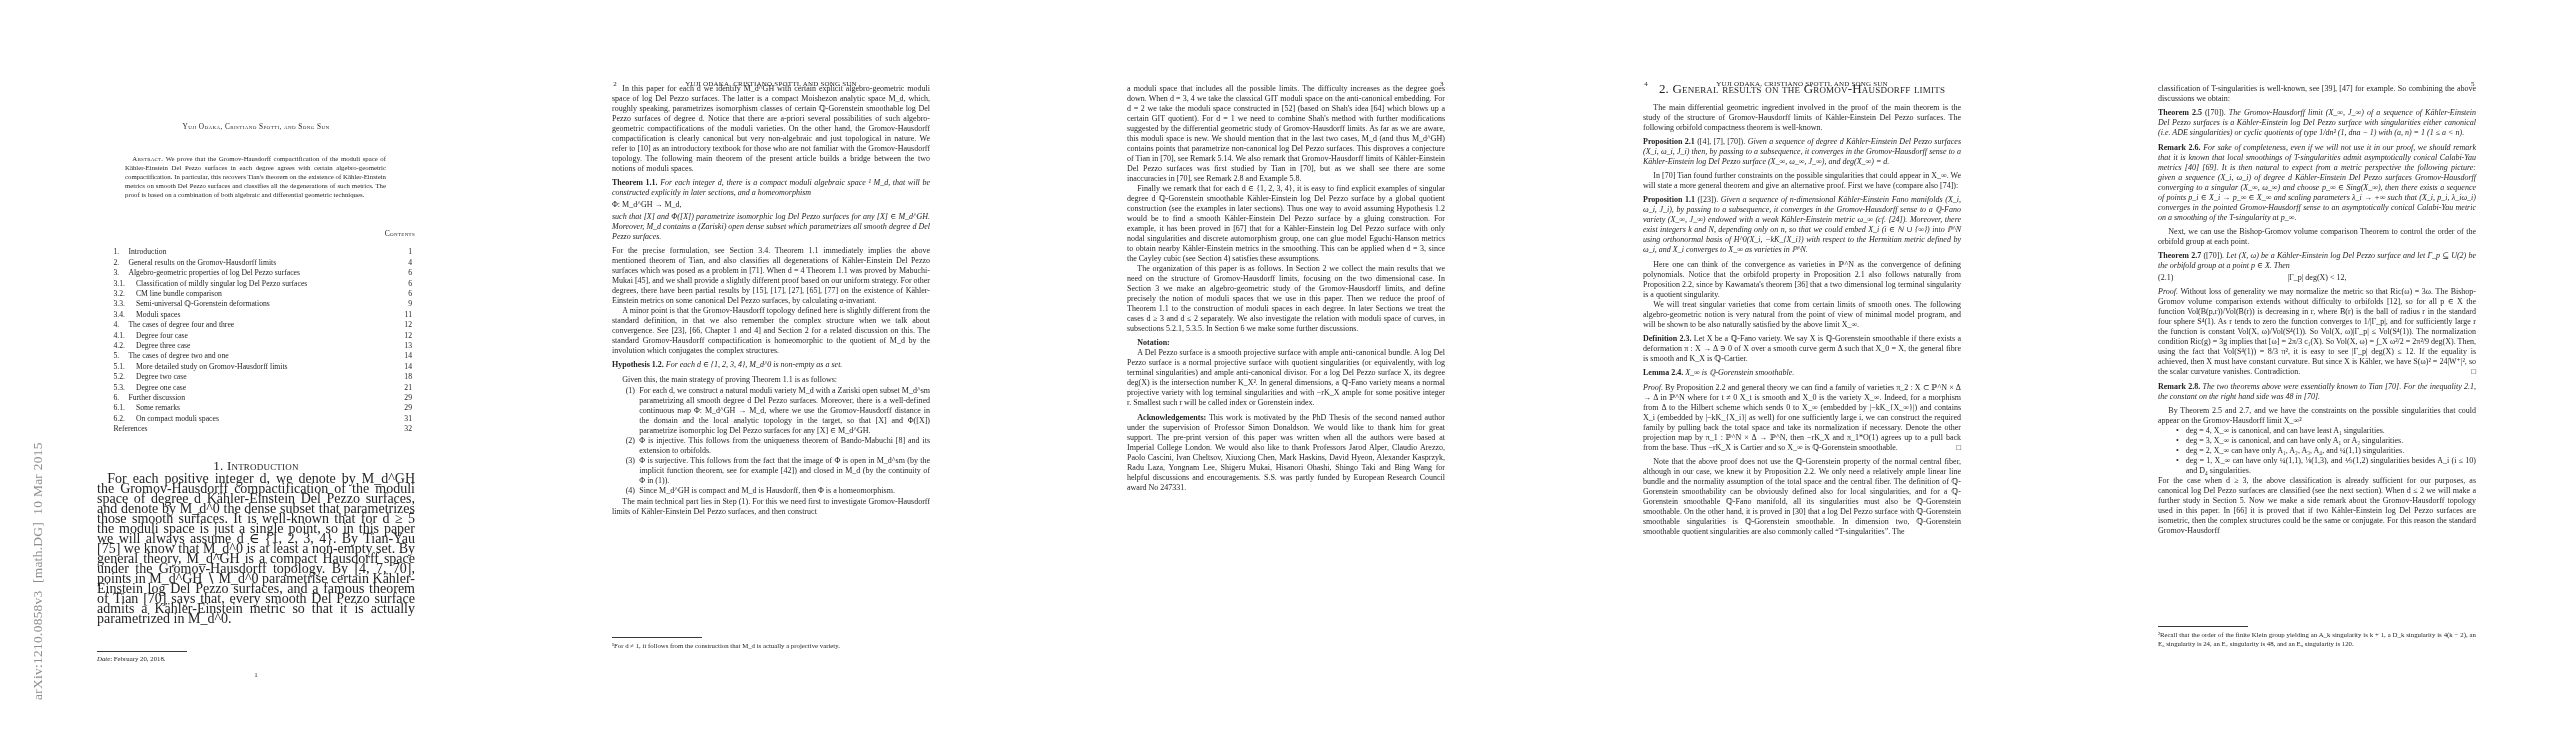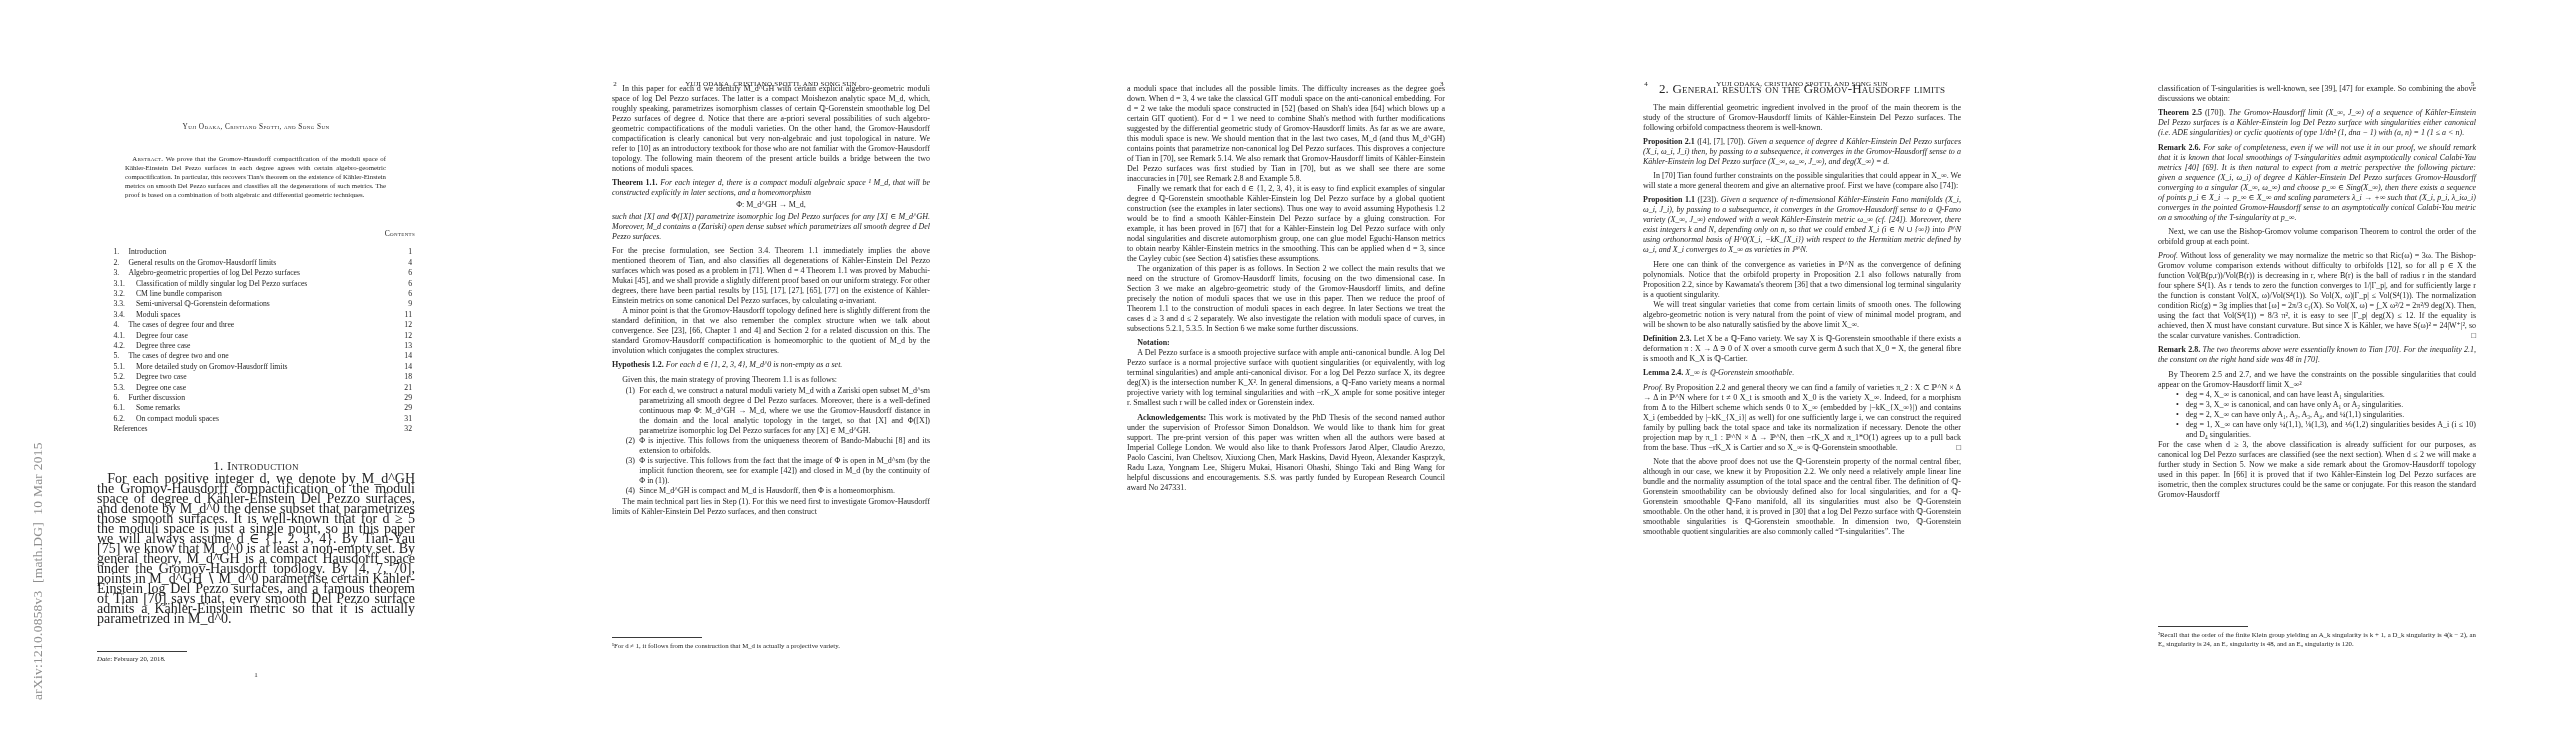--- a/index.html
+++ b/index.html
@@ -14,21 +14,21 @@
   .head-num-right{position:absolute;right:1.2px;top:0;}
 
   .page-body{position:absolute;left:97px;top:84px;width:318px;font-size:8px;
              line-height:10px;text-align:justify;}
   .para{text-indent:10.3px;}
   .para.noindent{text-indent:0;}
   .block{margin:4.3px 0;}
   .blk-label{font-weight:bold;}
   .blk-note{font-weight:normal;}
   .blk-italic{font-style:italic;}
-  .display-eq{text-align:center;margin:1.8px 0;}
+  .display-eq{margin:1.8px 0;}
   .eq-row{position:relative;text-align:center;margin:1.8px 0;}
   .eq-tag{position:absolute;left:0;}
   .num-list{margin:1.2px 0 1.2px 3.6px;}
   .num-item{display:flex;}
   .item-marker{flex:none;width:19.4px;text-align:right;}
   .item-text{flex:1;text-align:justify;padding-left:4.3px;}
   .bullet-item{display:flex;padding-left:18px;}
   .bullet-marker{flex:none;width:9.7px;}
   .bullet-text{flex:1;text-align:justify;}
   .qed{float:right;}
@@ -296,20 +296,28 @@
       <div class="block">
         <span class="blk-label">Theorem 2.5</span><span class="blk-note"> ([70]).</span>
         <span class="blk-italic">The Gromov-Hausdorff limit (X_∞, J_∞) of a sequence of Kähler-Einstein Del Pezzo surfaces is a Kähler-Einstein log Del Pezzo surface with singularities either canonical (i.e. ADE singularities) or cyclic quotients of type 1/dn² (1, dna − 1) with (a, n) = 1 (1 ≤ a &lt; n).</span>
       </div>
       <div class="block">
         <span class="blk-label">Remark 2.6.</span>
         <span class="blk-italic">For sake of completeness, even if we will not use it in our proof, we should remark that it is known that local smoothings of T-singularities admit asymptotically conical Calabi-Yau metrics [40] [69]. It is then natural to expect from a metric perspective the following picture: given a sequence (X_i, ω_i) of degree d Kähler-Einstein Del Pezzo surfaces Gromov-Hausdorff converging to a singular (X_∞, ω_∞) and choose p_∞ ∈ Sing(X_∞), then there exists a sequence of points p_i ∈ X_i → p_∞ ∈ X_∞ and scaling parameters λ_i → +∞ such that (X_i, p_i, λ_iω_i) converges in the pointed Gromov-Hausdorff sense to an asymptotically conical Calabi-Yau metric on a smoothing of the T-singularity at p_∞.</span>
       </div>
       <div class="para">Next, we can use the Bishop-Gromov volume comparison Theorem to control the order of the orbifold group at each point.</div>
       <div class="block">
+        <span class="blk-label">Theorem 2.7</span><span class="blk-note"> ([70]).</span>
+        <span class="blk-italic">Let (X, ω) be a Kähler-Einstein log Del Pezzo surface and let Γ_p ⊆ U(2) be the orbifold group at a point p ∈ X. Then</span>
+        <div class="eq-row">
+          <span class="eq-tag">(2.1)</span>
+          <span class="eq-body">|Γ_p| deg(X) &lt; 12,</span>
+        </div>
+      </div>
+      <div class="block">
         <span class="blk-italic">Proof.</span>
         <span>Without loss of generality we may normalize the metric so that Ric(ω) = 3ω. The Bishop-Gromov volume comparison extends without difficulty to orbifolds [12], so for all p ∈ X the function Vol(B(p,r))/Vol(B̄(r)) is decreasing in r, where B̄(r) is the ball of radius r in the standard four sphere S⁴(1). As r tends to zero the function converges to 1/|Γ_p|, and for sufficiently large r the function is constant Vol(X, ω)/Vol(S⁴(1)). So Vol(X, ω)|Γ_p| ≤ Vol(S⁴(1)). The normalization condition Ric(g) = 3g implies that [ω] = 2π/3 c₁(X). So Vol(X, ω) = ∫_X ω²/2 = 2π²/9 deg(X). Then, using the fact that Vol(S⁴(1)) = 8/3 π², it is easy to see |Γ_p| deg(X) ≤ 12. If the equality is achieved, then X must have constant curvature. But since X is Kähler, we have S(ω)² = 24|W⁺|², so the scalar curvature vanishes. Contradiction.</span>
         <span class="qed">□</span>
       </div>
       <div class="block">
         <span class="blk-label">Remark 2.8.</span>
         <span class="blk-italic">The two theorems above were essentially known to Tian [70]. For the inequality 2.1, the constant on the right hand side was 48 in [70].</span>
       </div>
       <div class="para">By Theorem 2.5 and 2.7, and we have the constraints on the possible singularities that could appear on the Gromov-Hausdorff limit X_∞²</div>
       <div class="bullet-list">

